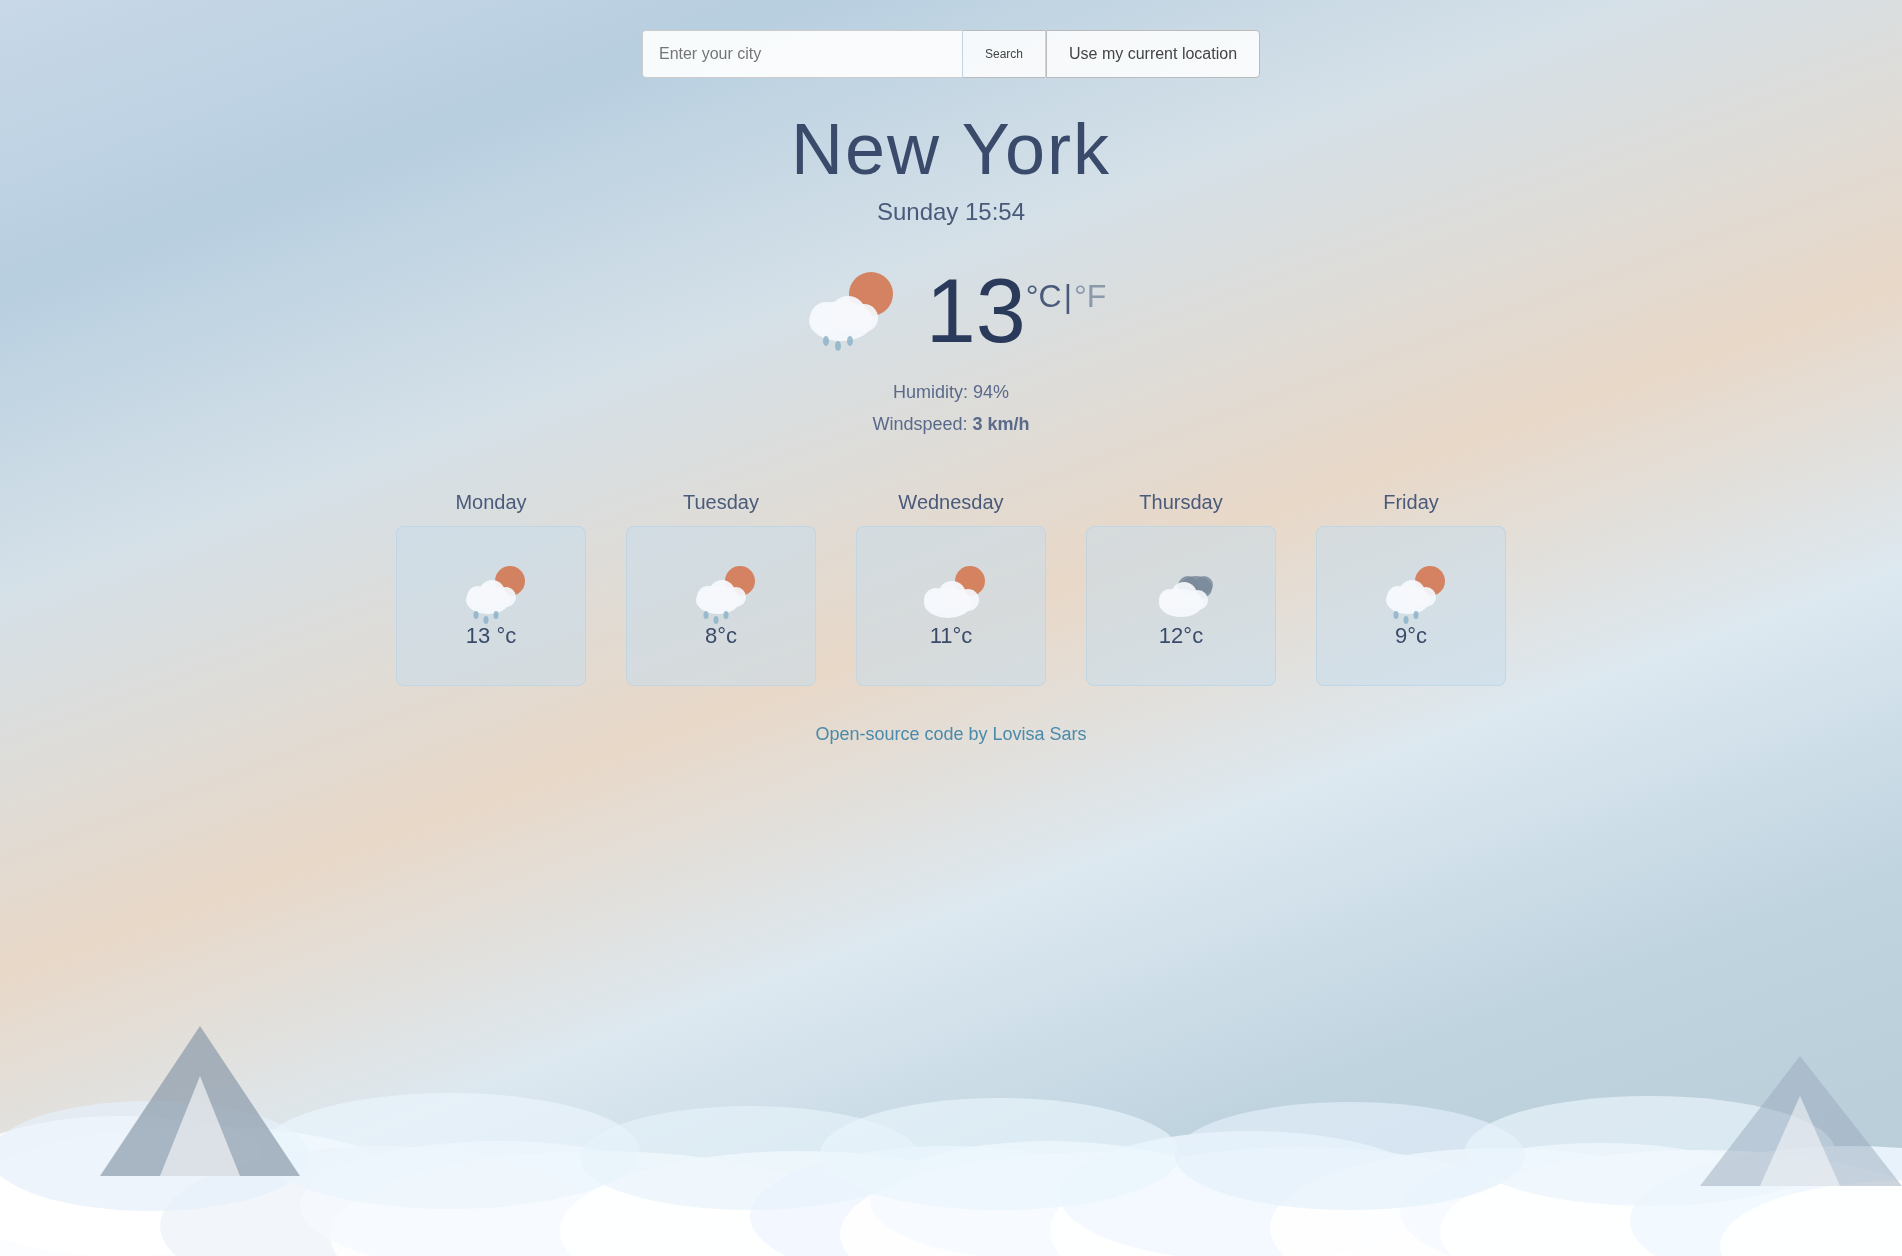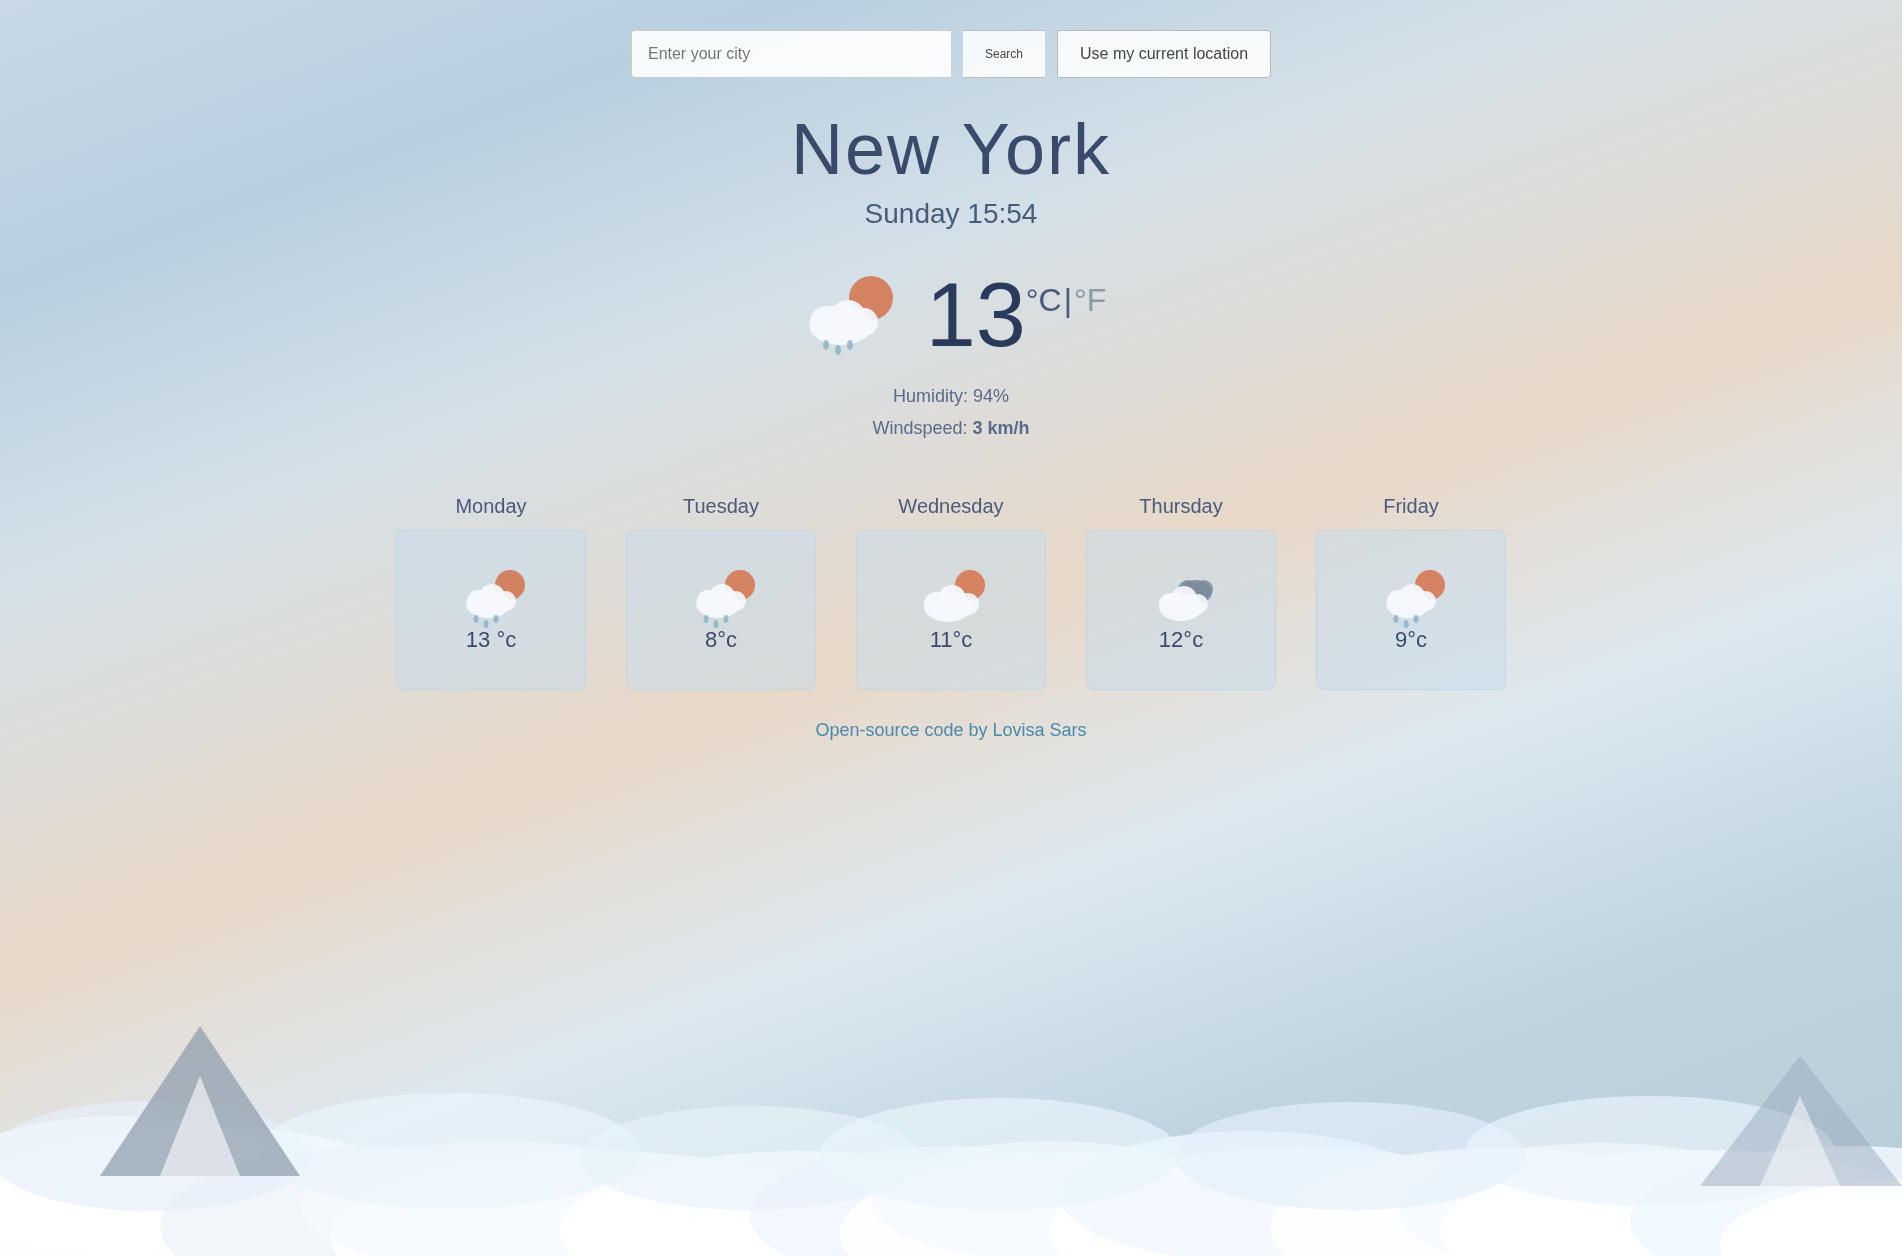--- a/index.html
+++ b/index.html
@@ -39,21 +39,21 @@
       display: flex;
       flex-direction: column;
       align-items: center;
       padding-top: 30px;
     }
 
     
     .search-bar {
       display: flex;
       align-items: center;
-      gap: 12px;
+      gap: 1px;
       margin-bottom: 30px;
     }
 
     .search-input {
       width: 320px;
       height: 48px;
       padding: 0 16px;
       border: 1.5px solid #ccc;
       border-right: none;
       border-radius: 4px 0 0 4px;
@@ -89,21 +89,21 @@
     
     .city-name {
       font-size: 72px;
       font-weight: 300;
       color: #3a4a6a;
       letter-spacing: 2px;
       margin-bottom: 8px;
     }
 
     .city-datetime {
-      font-size: 28px;
+      font-size: 24px;
       font-weight: 300;
       color: #4a5a7a;
       margin-bottom: 40px;
     }
 
     
     .current-weather {
       display: flex;
       align-items: center;
       gap: 30px;
@@ -129,21 +129,21 @@
       color: #5a6a8a;
       font-size: 18px;
       line-height: 1.8;
       margin-bottom: 50px;
     }
 
     
     .forecast {
       display: flex;
       gap: 0;
-      margin-bottom: 22px;
+      margin-bottom: 30px;
       align-items: center;
     }
 
     .forecast-day {
       display: flex;
       flex-direction: column;
       align-items: center;
       gap: 12px;
       width: 230px;
     }

